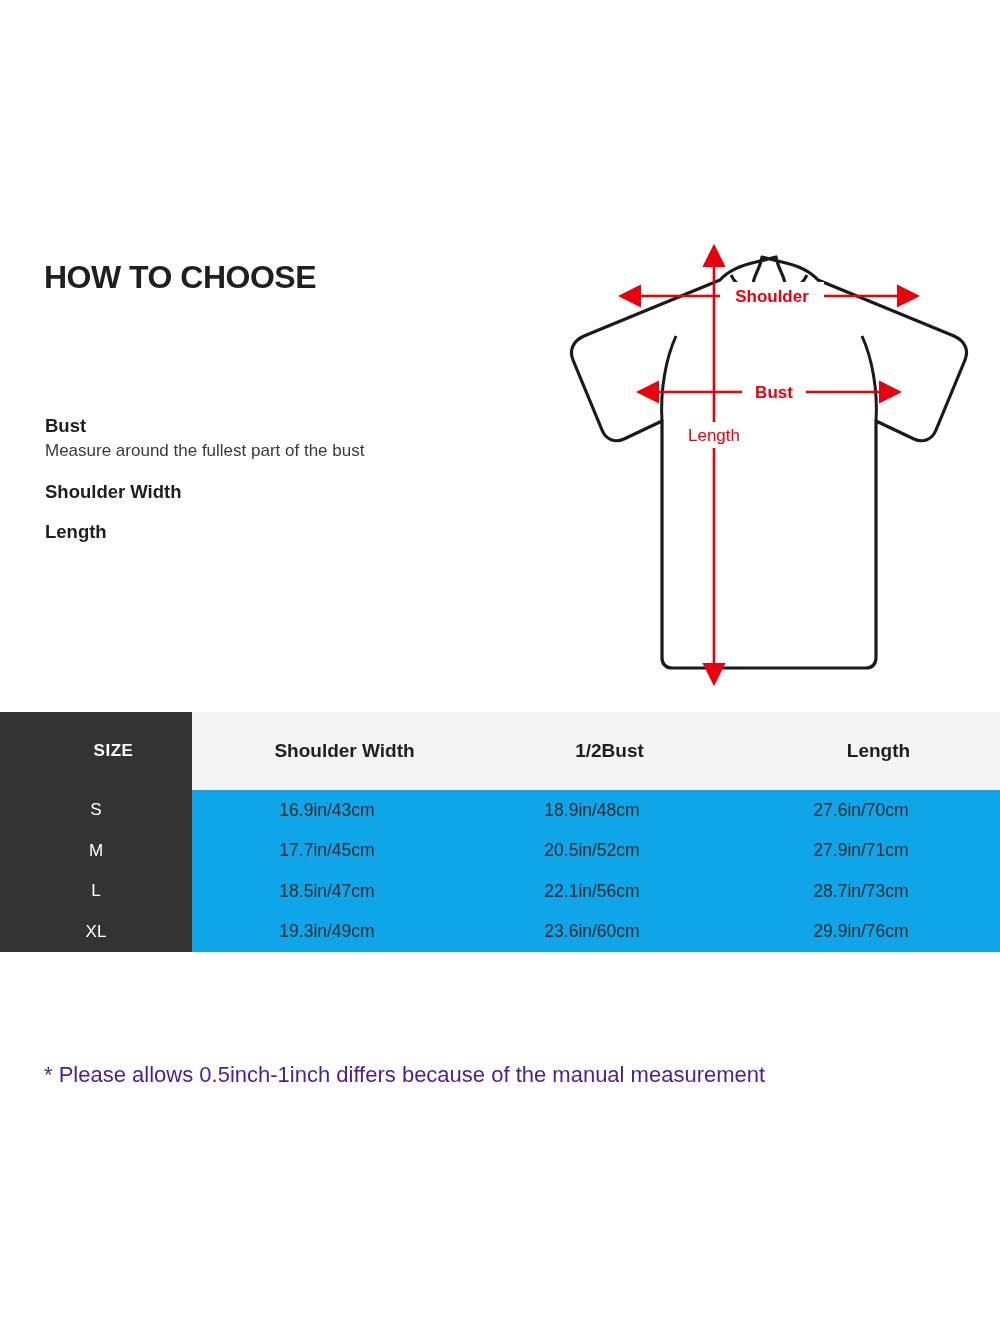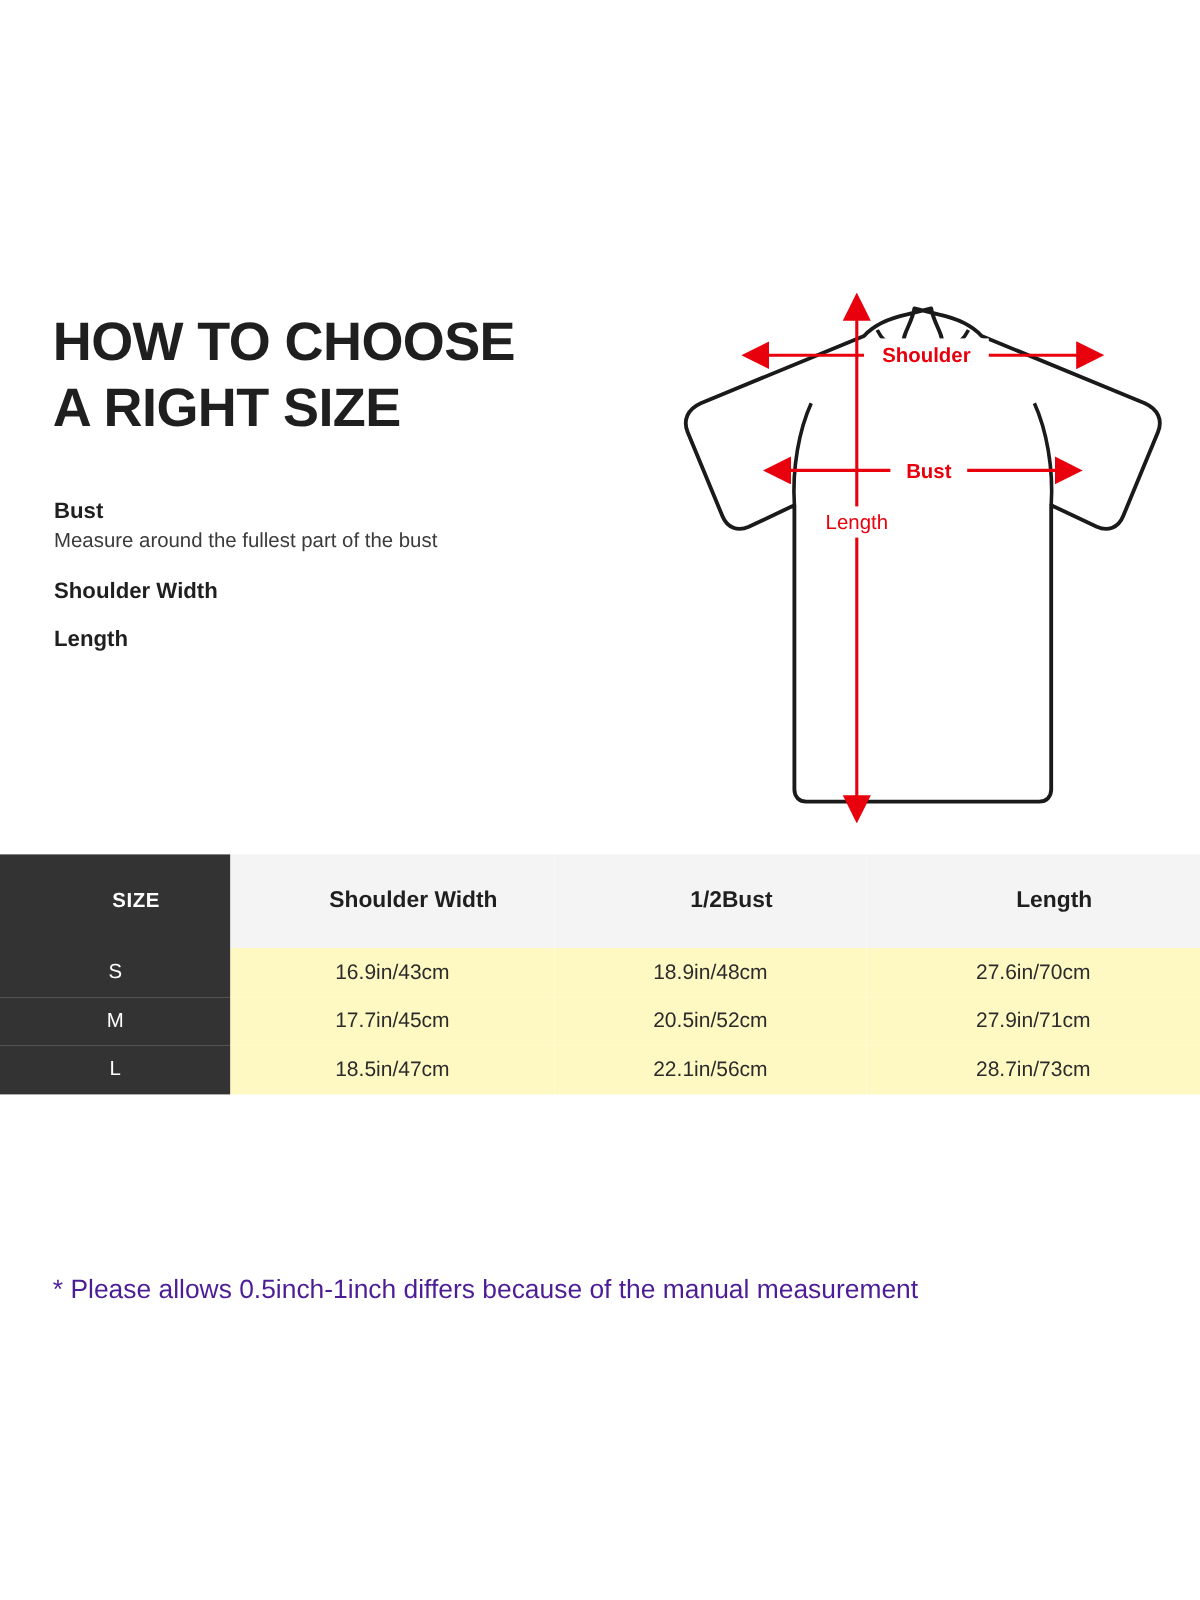--- a/index.html
+++ b/index.html
@@ -20,21 +20,21 @@
   
   .top {
     position: absolute;
     left: 0; top: 0;
     width: 1000px; height: 712px;
   }
   .headline {
     position: absolute;
     left: 44px; top: 258px;
     width: 470px;
-    font-size: 45px;
+    font-size: 32px;
     font-weight: bold;
     line-height: 1.22;
     letter-spacing: -0.5px;
     color: #1f1f1f;
   }
   .defs {
     position: absolute;
     left: 45px; top: 415px;
     width: 470px;
   }
@@ -83,21 +83,21 @@
     vertical-align: middle;
     padding-left: 36px;
   }
   .table thead th.sizehead {
     background: #333333;
     color: #ffffff;
     font-size: 17px;
     letter-spacing: 0.5px;
   }
   .table tbody td {
-    background: #fef9c3;
+    background: #0ea5e9;
     font-size: 17.5px;
     color: #2b2b2b;
     height: 40.5px;
     text-align: center;
     vertical-align: middle;
   }
   .table tbody td.sizecell {
     background: #333333;
     color: #ffffff;
     font-size: 17px;
@@ -113,21 +113,20 @@
 </style>
 </head>
 <body>
 
 <div class="page">
 
   <div class="top">
 
     <div class="headline">
       <div>HOW TO CHOOSE</div>
-      <div>A RIGHT SIZE</div>
     </div>
 
     <div class="defs">
       <div class="def-term">Bust</div>
       <div class="def-desc">Measure around the fullest part of the bust</div>
 
       <div class="def-term">Shoulder Width</div>
 
       <div class="def-term">Length</div>
     </div>
@@ -221,18 +220,24 @@
         <td>17.7in/45cm</td>
         <td>20.5in/52cm</td>
         <td>27.9in/71cm</td>
       </tr>
       <tr>
         <td class="sizecell">L</td>
         <td>18.5in/47cm</td>
         <td>22.1in/56cm</td>
         <td>28.7in/73cm</td>
       </tr>
+      <tr>
+        <td class="sizecell">XL</td>
+        <td>19.3in/49cm</td>
+        <td>23.6in/60cm</td>
+        <td>29.9in/76cm</td>
+      </tr>
     </tbody>
   </table>
 
   <div class="note">* Please allows 0.5inch-1inch differs because of the  manual measurement</div>
 
 </div>
 
 </body></html>

